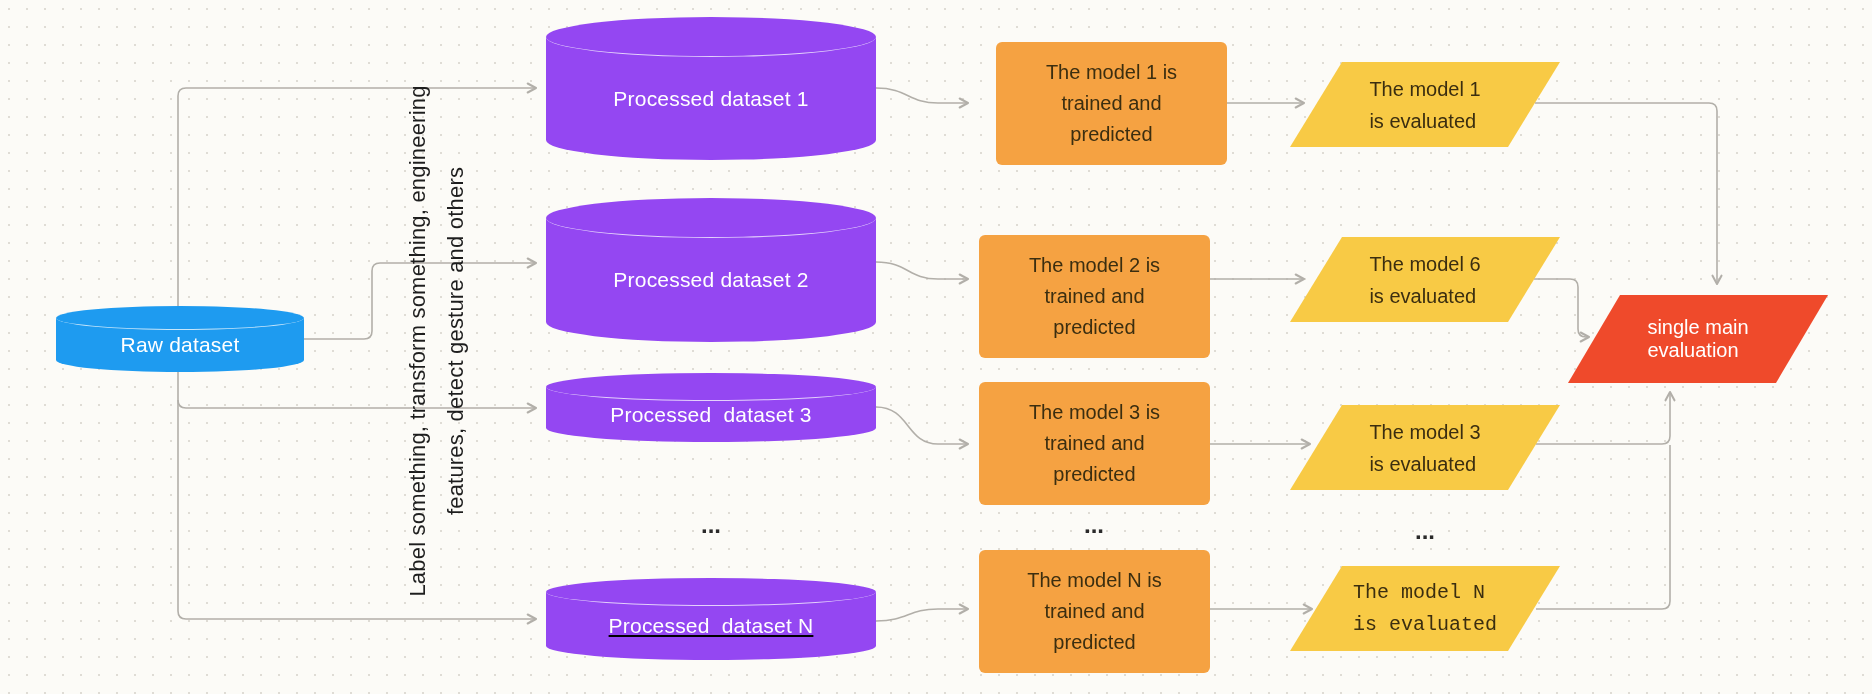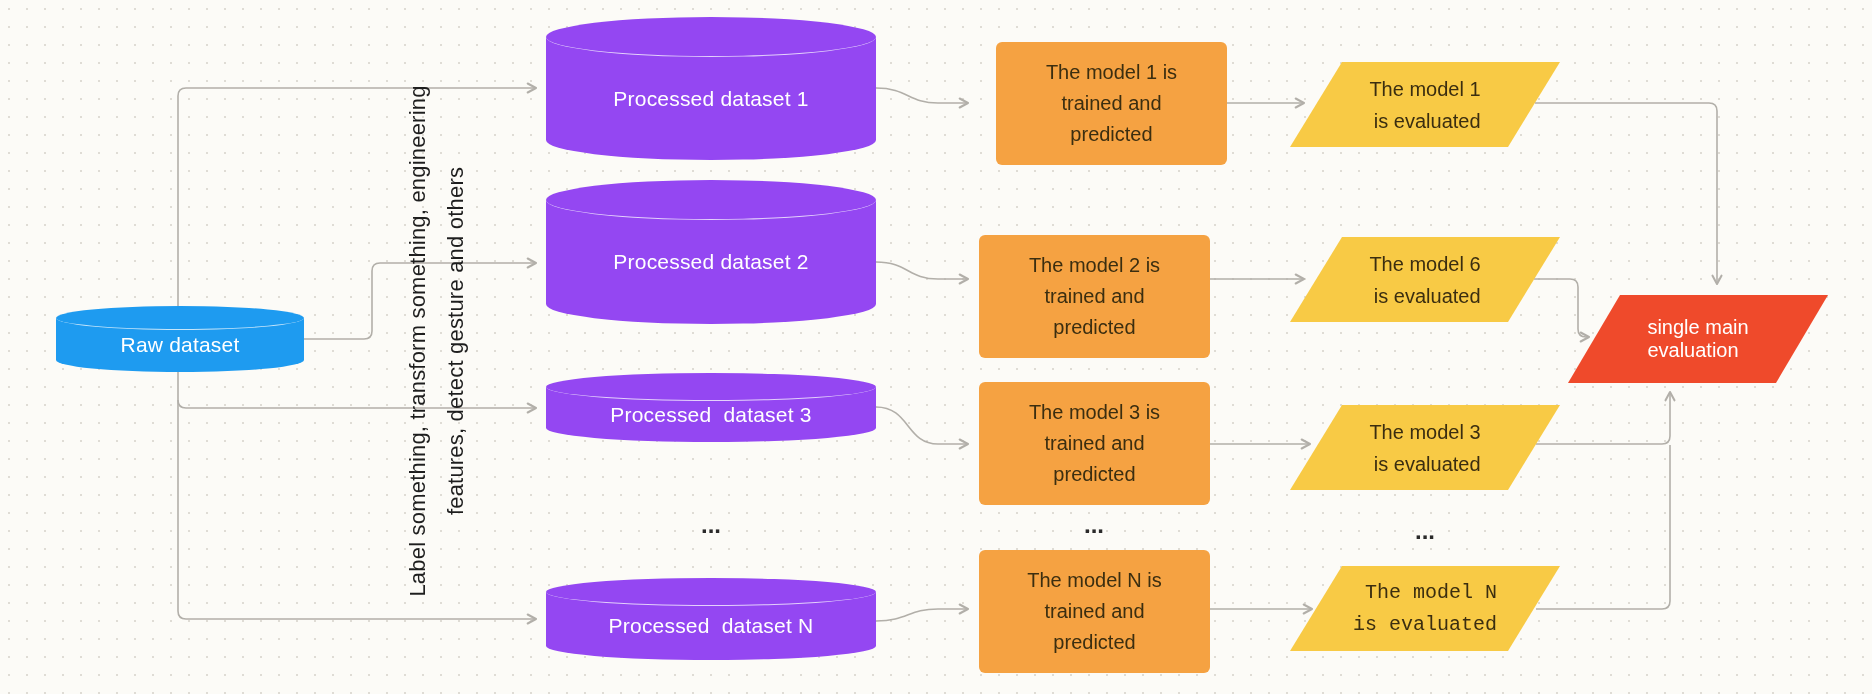--- a/index.html
+++ b/index.html
@@ -56,21 +56,21 @@
 
   
   .para{
     position:absolute;
     display:flex; align-items:center; justify-content:center;
     clip-path:polygon(52px 0, 100% 0, calc(100% - 52px) 100%, 0 100%);
   }
   .para.eval{left:1290px; width:270px; height:85px; background:var(--c-evaluation);}
   .para.eval .lbl{
     color:var(--c-ink); font-size:20px; font-weight:500; line-height:32px;
-    text-align:right; white-space:pre-wrap;
+    text-align:left; white-space:pre-wrap;
   }
   .para.final{left:1568px; top:295px; width:260px; height:88px; background:var(--c-final);}
   .para.final .lbl{
     color:#fff; font-size:20px; font-weight:500; line-height:23px;
     text-align:left; white-space:pre-wrap;
   }
 
   
   .v-note{
     position:absolute; left:117px; top:303px; width:640px; height:76px;
@@ -126,27 +126,27 @@
   </div>
 
   <div class="v-note">
     <div>Label something, transform something, engineering</div>
     <div>features, detect gesture and others</div>
   </div>
 
   <div class="cyl dataset" style="left:546px; top:37px;  width:330px; height:123px; --ry:20px;">
     <span class="lbl">Processed dataset 1</span>
   </div>
-  <div class="cyl dataset" style="left:546px; top:200px; width:330px; height:124px; --ry:20px;">
+  <div class="cyl dataset" style="left:546px; top:218px; width:330px; height:124px; --ry:20px;">
     <span class="lbl">Processed dataset 2</span>
   </div>
   <div class="cyl dataset" style="left:546px; top:387px; width:330px; height:55px; --ry:14px;">
     <span class="lbl">Processed  dataset 3</span>
   </div>
-  <div class="cyl dataset" style="left:546px; top:592px; width:330px; height:68px; --ry:14px;">
+  <div class="cyl dataset" style="left:546px; top:592px; width:330px; height:68px;text-decoration:underline; --ry:14px;">
     <span class="lbl">Processed  dataset N</span>
   </div>
 
   <div class="model-box" style="top:42px;margin-left:17px;">
     <span class="lbl">The model 1 is
 trained and
 predicted</span>
   </div>
   <div class="model-box" style="top:235px;">
     <span class="lbl">The model 2 is

